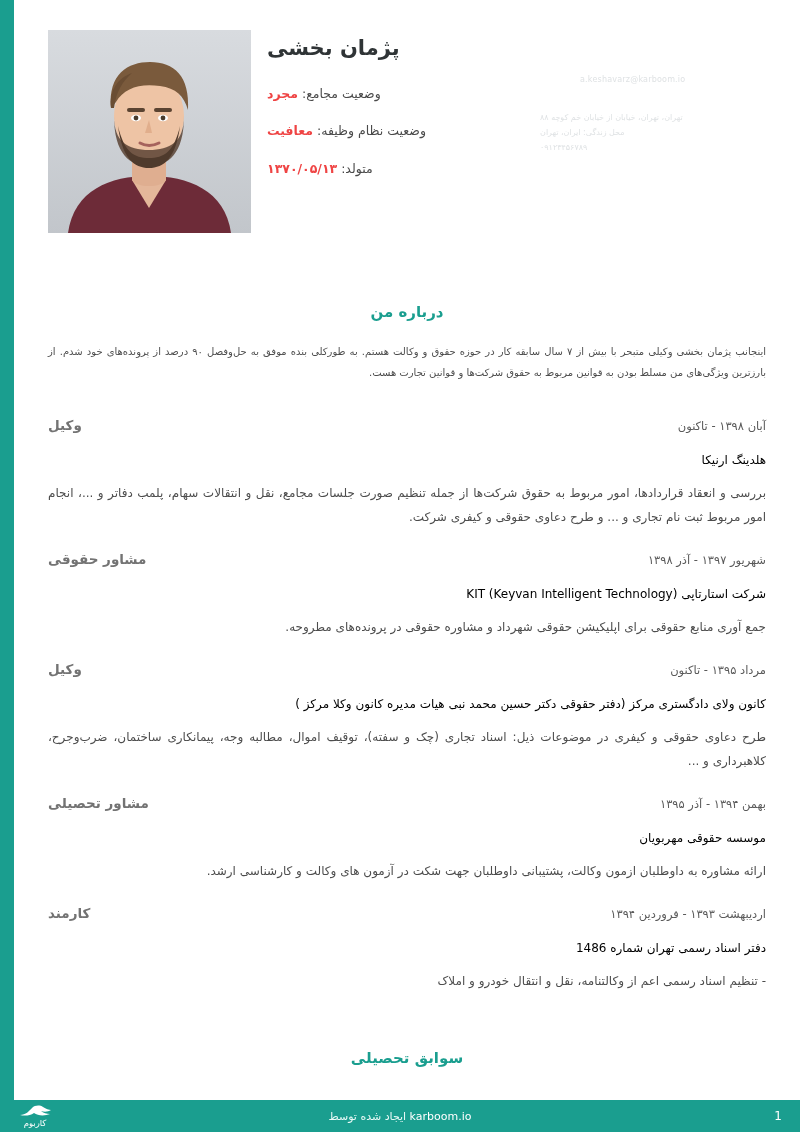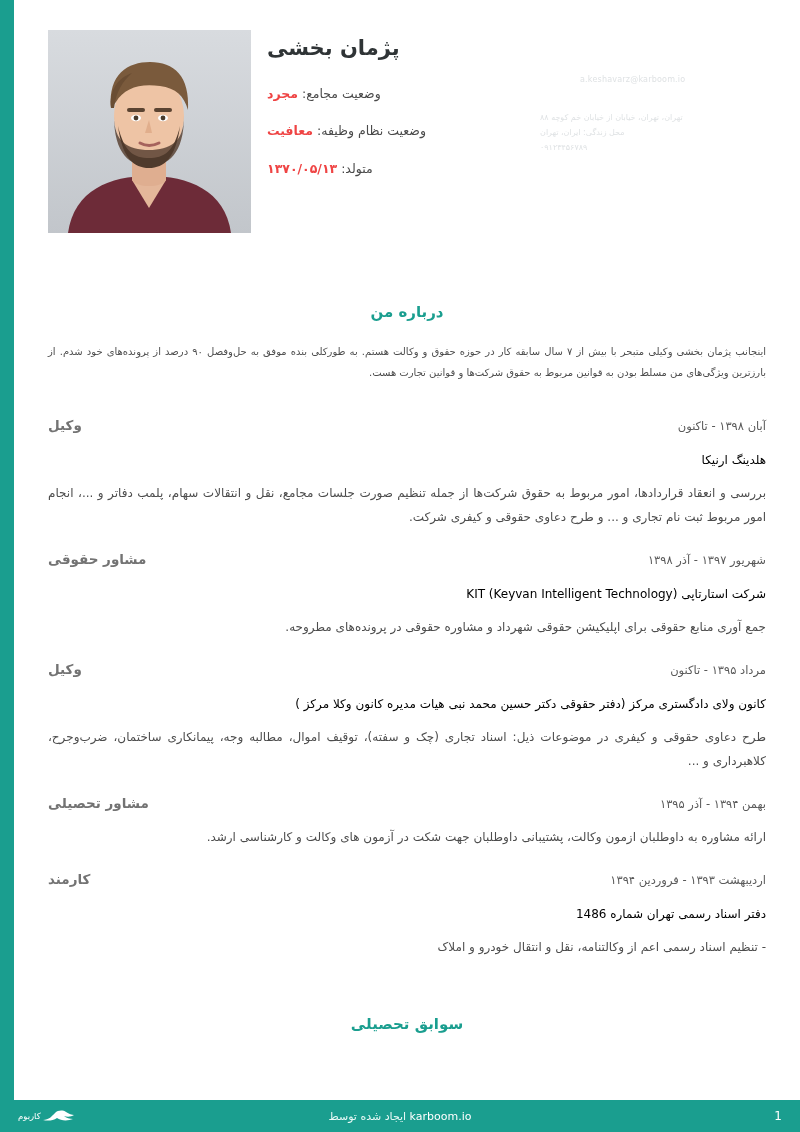--- a/index.html
+++ b/index.html
@@ -183,21 +183,21 @@
   .page-num {
     font-size: 12px;
     color: #ffffff;
     position: relative;
     z-index: 2;
   }
   .brand {
     position: relative;
     z-index: 2;
     display: flex;
-    flex-direction: row;
+    flex-direction: column;
     align-items: center;
     line-height: 1;
   }
   .brand svg { display: block; }
   .brand-name {
     font-size: 8.5px;
     color: #ffffff;
     margin-top: 1px;
   }
 </style>
@@ -309,20 +309,21 @@
       </div>
       <div class="job-org">کانون ولای دادگستری مرکز (دفتر حقوقی دکتر حسین محمد نبی هیات مدیره کانون وکلا مرکز )</div>
       <div class="job-desc">طرح دعاوی حقوقی و کیفری در موضوعات ذیل: اسناد تجاری (چک و سفته)، توقیف اموال، مطالبه وجه، پیمانکاری ساختمان، ضرب‌وجرح، کلاهبرداری و ...</div>
     </div>
 
     <div class="job">
       <div class="job-top">
         <div class="job-date">بهمن ۱۳۹۴ - آذر ۱۳۹۵</div>
         <div class="job-title">مشاور تحصیلی</div>
       </div>
+      <div class="job-org">موسسه حقوقی مهربویان</div>
       <div class="job-desc">ارائه مشاوره به داوطلبان ازمون وکالت، پشتیبانی داوطلبان جهت شکت در آزمون های وکالت و کارشناسی ارشد.</div>
     </div>
 
     <div class="job">
       <div class="job-top">
         <div class="job-date">اردیبهشت ۱۳۹۳ - فروردین ۱۳۹۴</div>
         <div class="job-title">کارمند</div>
       </div>
       <div class="job-org">دفتر اسناد رسمی تهران شماره 1486</div>
       <div class="job-desc">- تنظیم اسناد رسمی اعم از وکالتنامه، نقل و انتقال خودرو و املاک</div>

